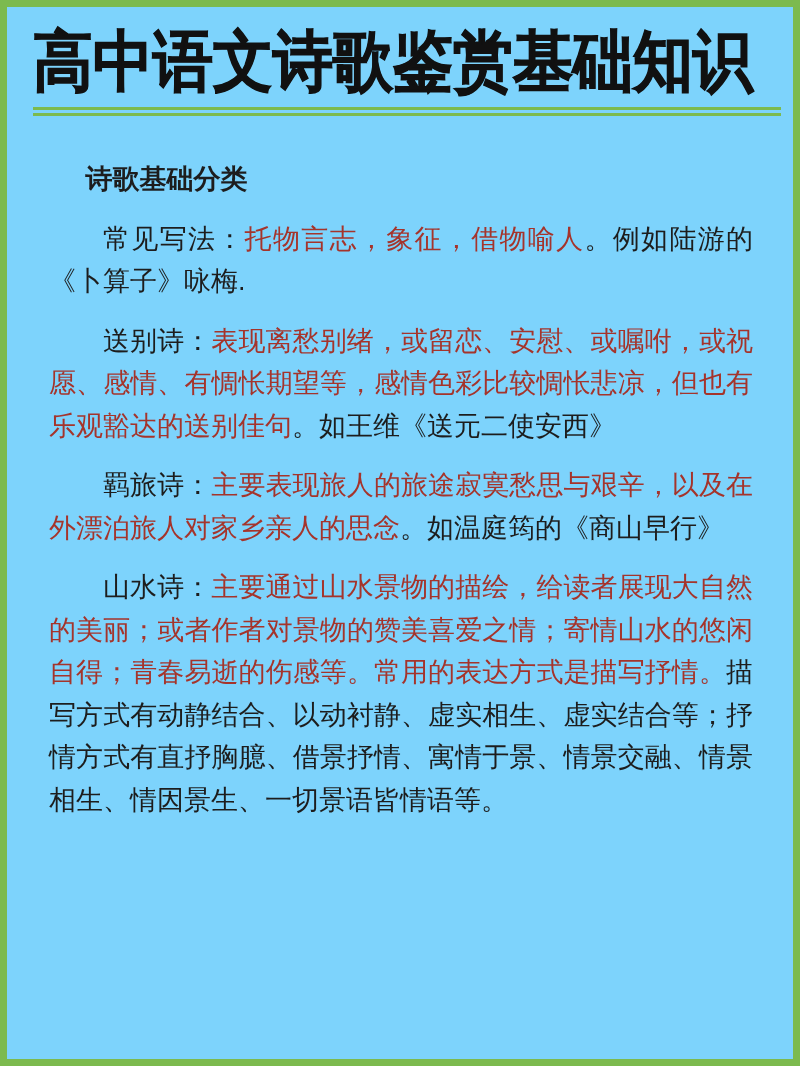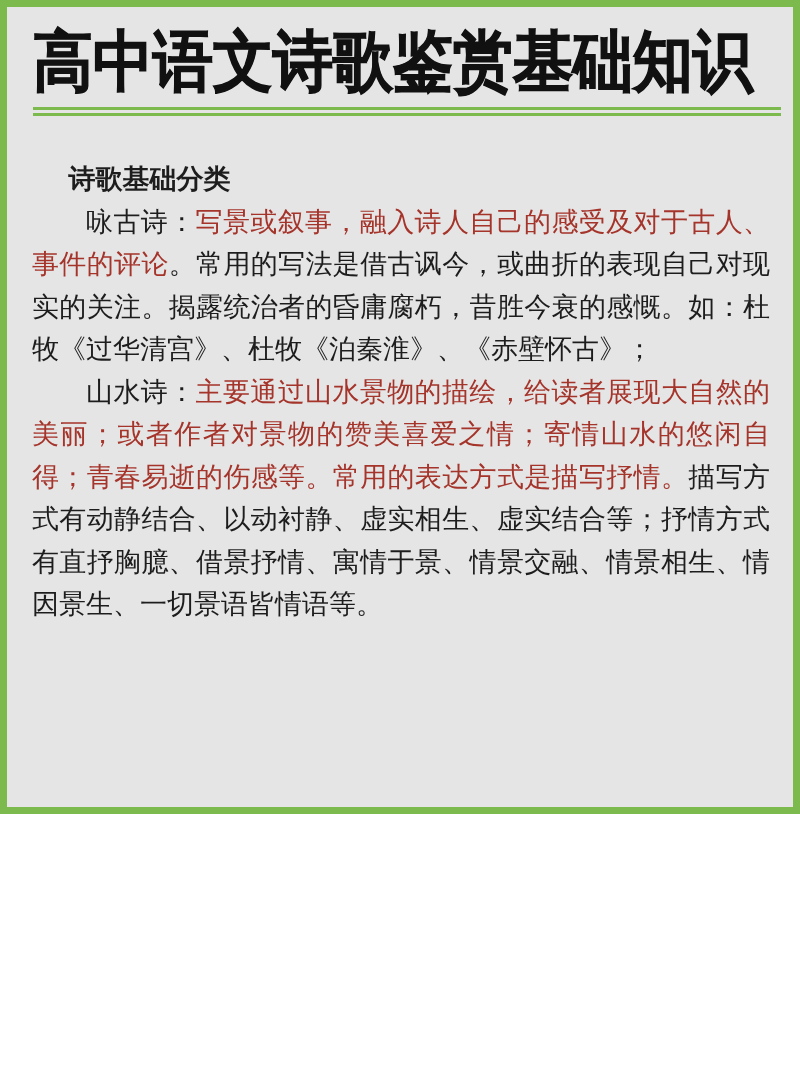--- a/index.html
+++ b/index.html
@@ -3,24 +3,24 @@
 <meta charset="utf-8">
 <style>
   html, body {
     margin: 0;
     padding: 0;
     background: #ffffff;
   }
   .page {
     position: relative;
     width: 800px;
-    height: 814px;
+    height: 1066px;
     box-sizing: border-box;
     border: 7px solid #7cba4e;
-    background: #e5e5e5;
+    background: #7dd3fc;
     overflow: hidden;
     font-family: "Liberation Sans", "DejaVu Sans", sans-serif;
   }
   .header {
     padding: 24px 12px 0 26px;
   }
   .title {
     margin: 0;
     font-size: 60px;
     line-height: 1.12;
@@ -40,21 +40,21 @@
   }
   .doc-body {
     padding: 0 23px 0 25px;
     margin-top: 42px;
     font-size: 27px;
     line-height: 42.5px;
     text-align: justify;
     color: #1d1d1d;
   }
   .para {
-    margin: 0;
+    margin: 17px;
     text-indent: 2em;
   }
   .para.heading {
     font-weight: bold;
     text-indent: 1.35em;
   }
   .seg-black { color: #1d1d1d; }
   .seg-red   { color: #a5342b; }
 </style>
 </head>
@@ -62,17 +62,19 @@
 
 <div class="page">
   <div class="header">
     <h1 class="title">高中语文诗歌鉴赏基础知识</h1>
     <div class="rule"></div>
   </div>
 
   <div class="doc-body" id="doc-body">
     <p class="para heading">诗歌基础分类</p>
 
-      <p class="para"><span class="seg-black">咏古诗：</span><span class="seg-red">写景或叙事，融入诗人自己的感受及对于古人、事件的评论</span><span class="seg-black">。常用的写法是借古讽今，或曲折的表现自己对现实的关注。揭露统治者的昏庸腐朽，昔胜今衰的感慨。如：杜牧《过华清宫》、杜牧《泊秦淮》、《赤壁怀古》；</span></p>
+      <p class="para"><span class="seg-black">常见写法：</span><span class="seg-red">托物言志，象征，借物喻人</span><span class="seg-black">。例如陆游的《卜算子》咏梅.</span></p>
+      <p class="para"><span class="seg-black">送别诗：</span><span class="seg-red">表现离愁别绪，或留恋、安慰、或嘱咐，或祝愿、感情、有惆怅期望等，感情色彩比较惆怅悲凉，但也有乐观豁达的送别佳句</span><span class="seg-black">。如王维《送元二使安西》</span></p>
+      <p class="para"><span class="seg-black">羁旅诗：</span><span class="seg-red">主要表现旅人的旅途寂寞愁思与艰辛，以及在外漂泊旅人对家乡亲人的思念</span><span class="seg-black">。如温庭筠的《商山早行》</span></p>
       <p class="para"><span class="seg-black">山水诗：</span><span class="seg-red">主要通过山水景物的描绘，给读者展现大自然的美丽；或者作者对景物的赞美喜爱之情；寄情山水的悠闲自得；青春易逝的伤感等。常用的表达方式是描写抒情。</span><span class="seg-black">描写方式有动静结合、以动衬静、虚实相生、虚实结合等；抒情方式有直抒胸臆、借景抒情、寓情于景、情景交融、情景相生、情因景生、一切景语皆情语等。</span></p>
     </div>
 
 </div>
 
 </body></html>

